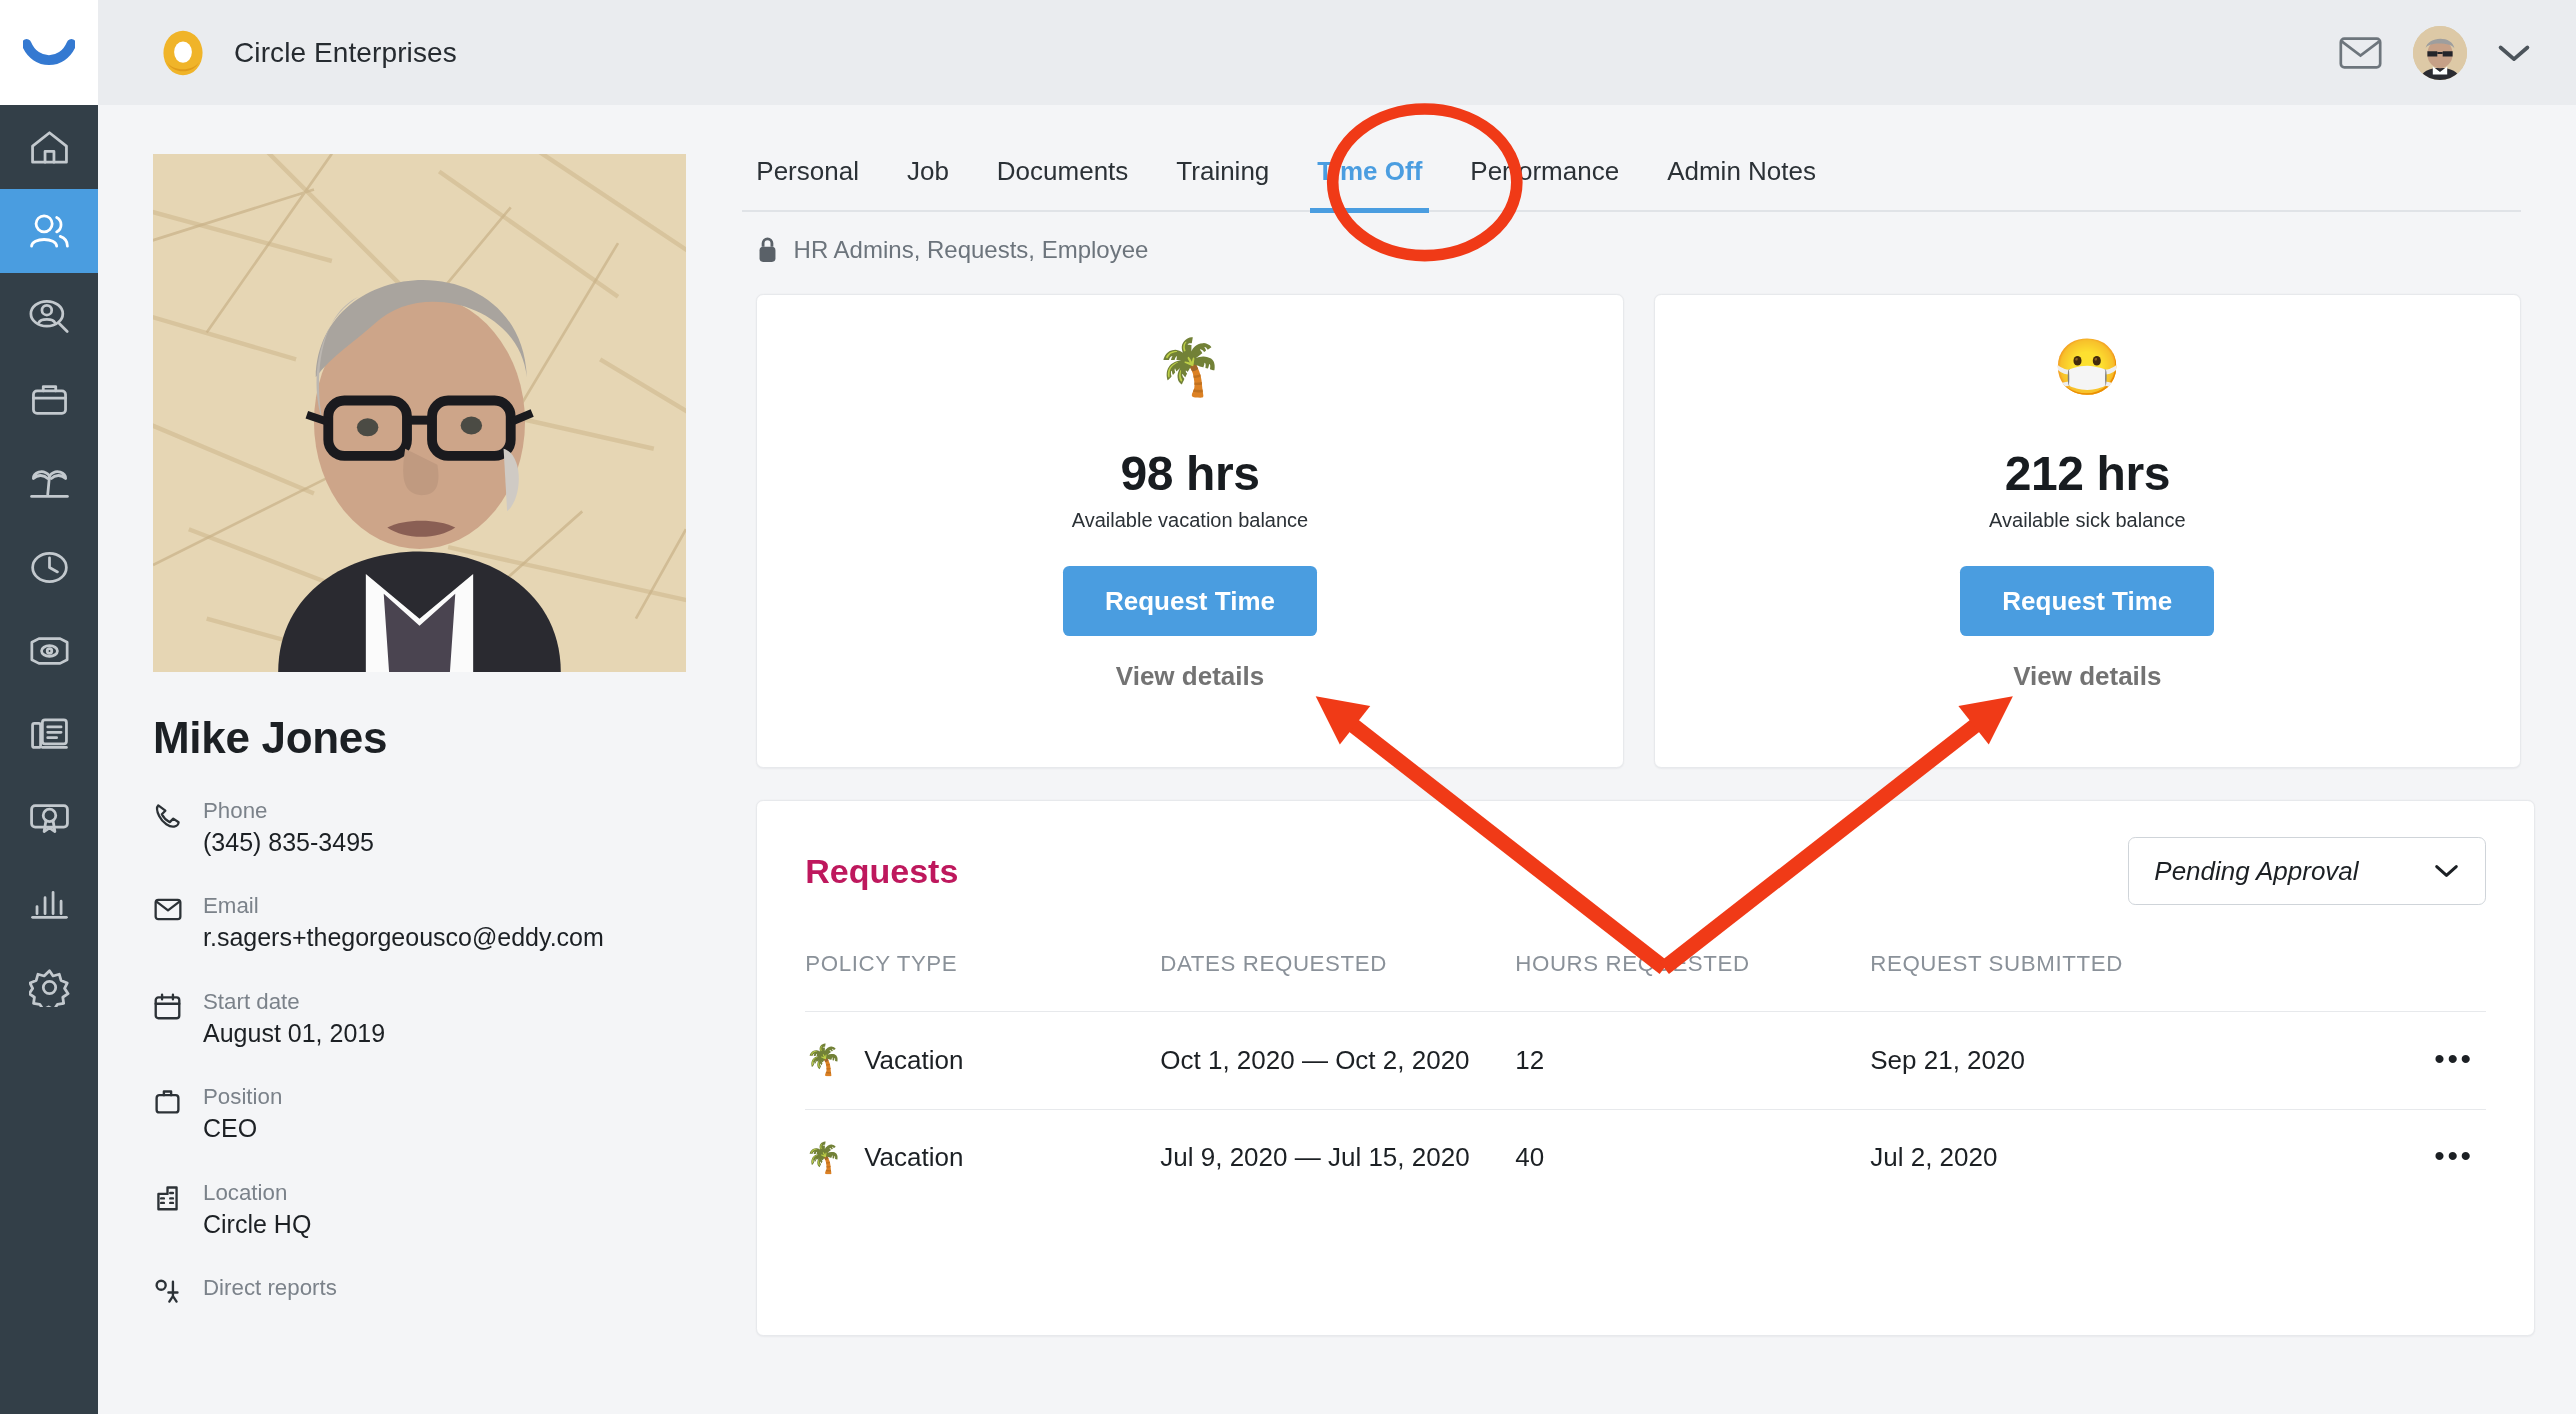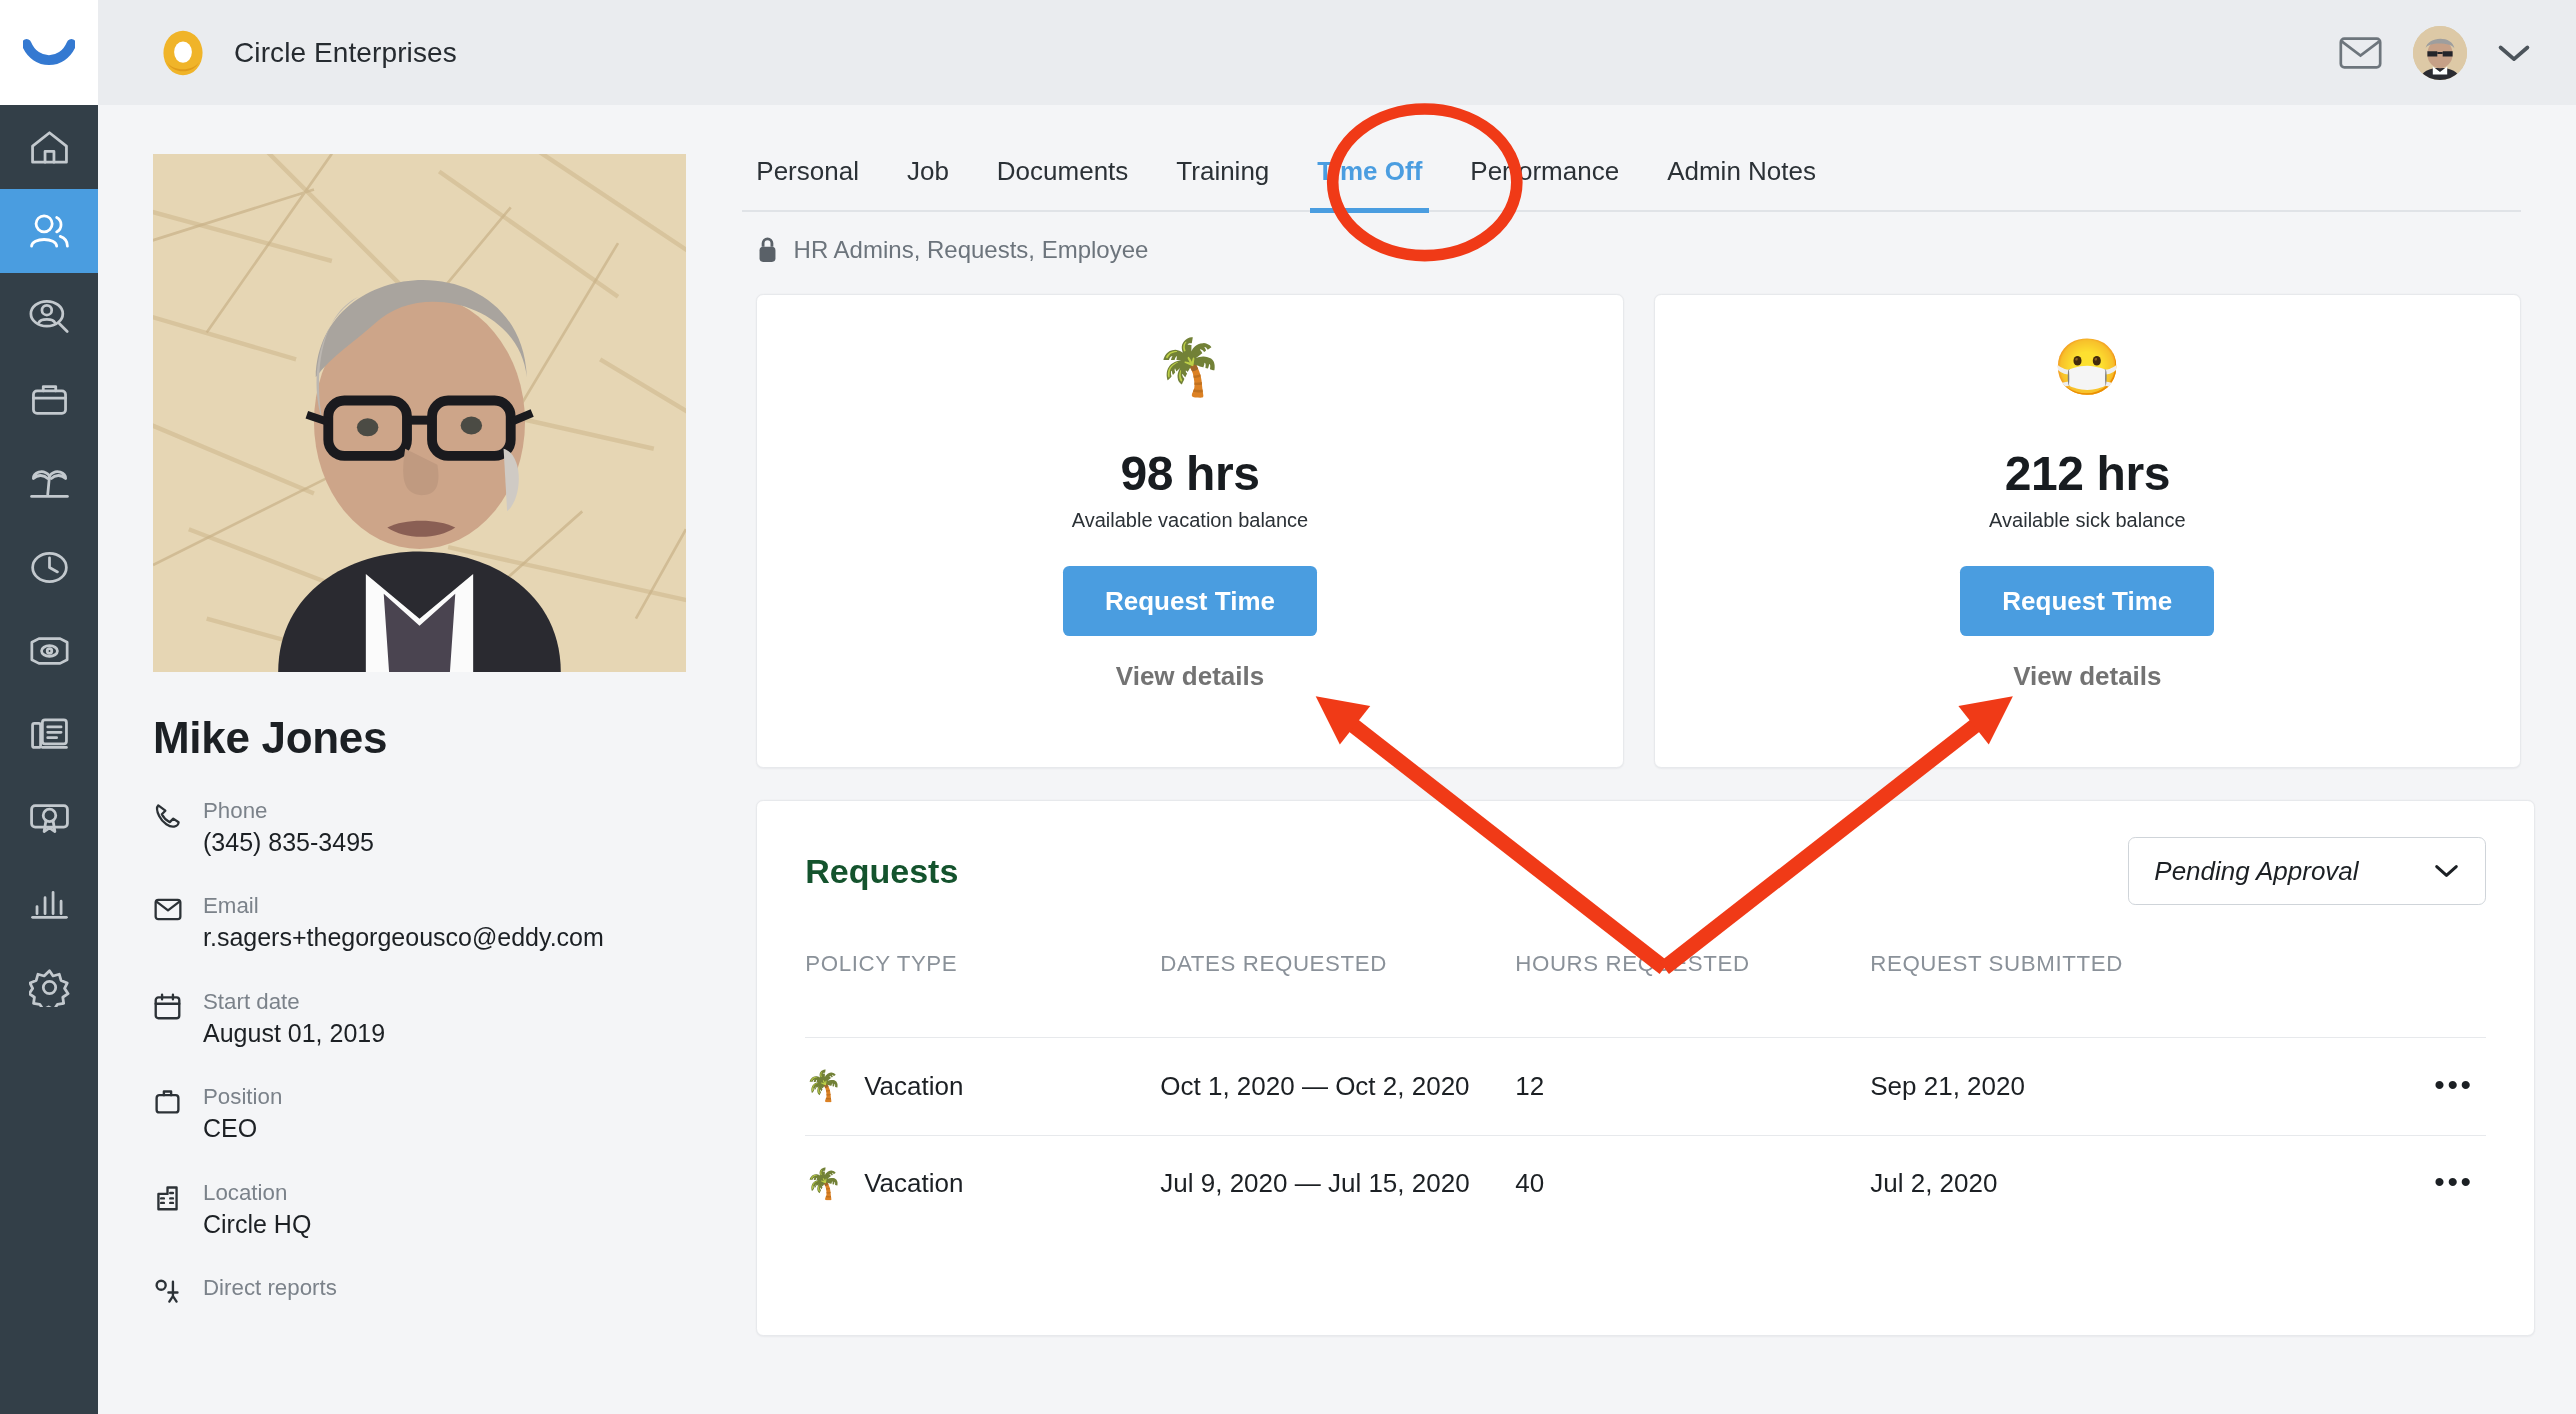--- a/index.html
+++ b/index.html
@@ -138,35 +138,35 @@
   }
 
   
   #requests {
     margin-top: 32px; margin-left:14.3px; width: 1779px;
     background:#fff; border-radius:7.2px; border:0.9px solid #e7e9ec;
     box-shadow: 0 0.9px 1.8px rgba(16,24,40,.05);
     padding: 36px 48px 0 48px; min-height: 536px;
   }
   #req-head { display:flex; align-items:center; }
-  #req-title { font-size: 34px; font-weight:700; color:#14532d; }
+  #req-title { font-size: 34px; font-weight:700; color:#be185d; }
   #req-filter {
     margin-left:auto; width: 358px; height: 68px;
     border:1.3px solid #cfd4d9; border-radius:7.2px; background:#fff;
     display:flex; align-items:center; padding: 0 25px; cursor:pointer;
   }
   #req-filter-value { font-size: 26px; color:#1c2024;font-style:italic; }
   #req-filter-chev { margin-left:auto; }
   #req-filter-chev svg { display:block; stroke:#1c2024; stroke-width:3.4;
     fill:none; stroke-linecap:round; stroke-linejoin:round; }
 
   table#req-table { width:100%; border-collapse: collapse; margin-top: 46px; }
   table#req-table th {
     text-align:left; font-size: 22.3px; color:#8a9199; font-weight:400;
-    letter-spacing:0.6px; padding: 0 0 60px 0; vertical-align: bottom;
+    letter-spacing:0.6px; padding: 0 0 34px 0; vertical-align: bottom;
   }
   table#req-table tbody tr { border-top: 1.8px solid #e7e9ec; }
   table#req-table td {
     font-size: 26px; color:#1c2024; padding: 27px 0; vertical-align: middle;
     line-height:1.42;
   }
   .col-policy { width: 340px; }
   .col-dates  { width: 340px; }
   .col-hours  { width: 340px; }
   .col-sub    { width: 429px; }

